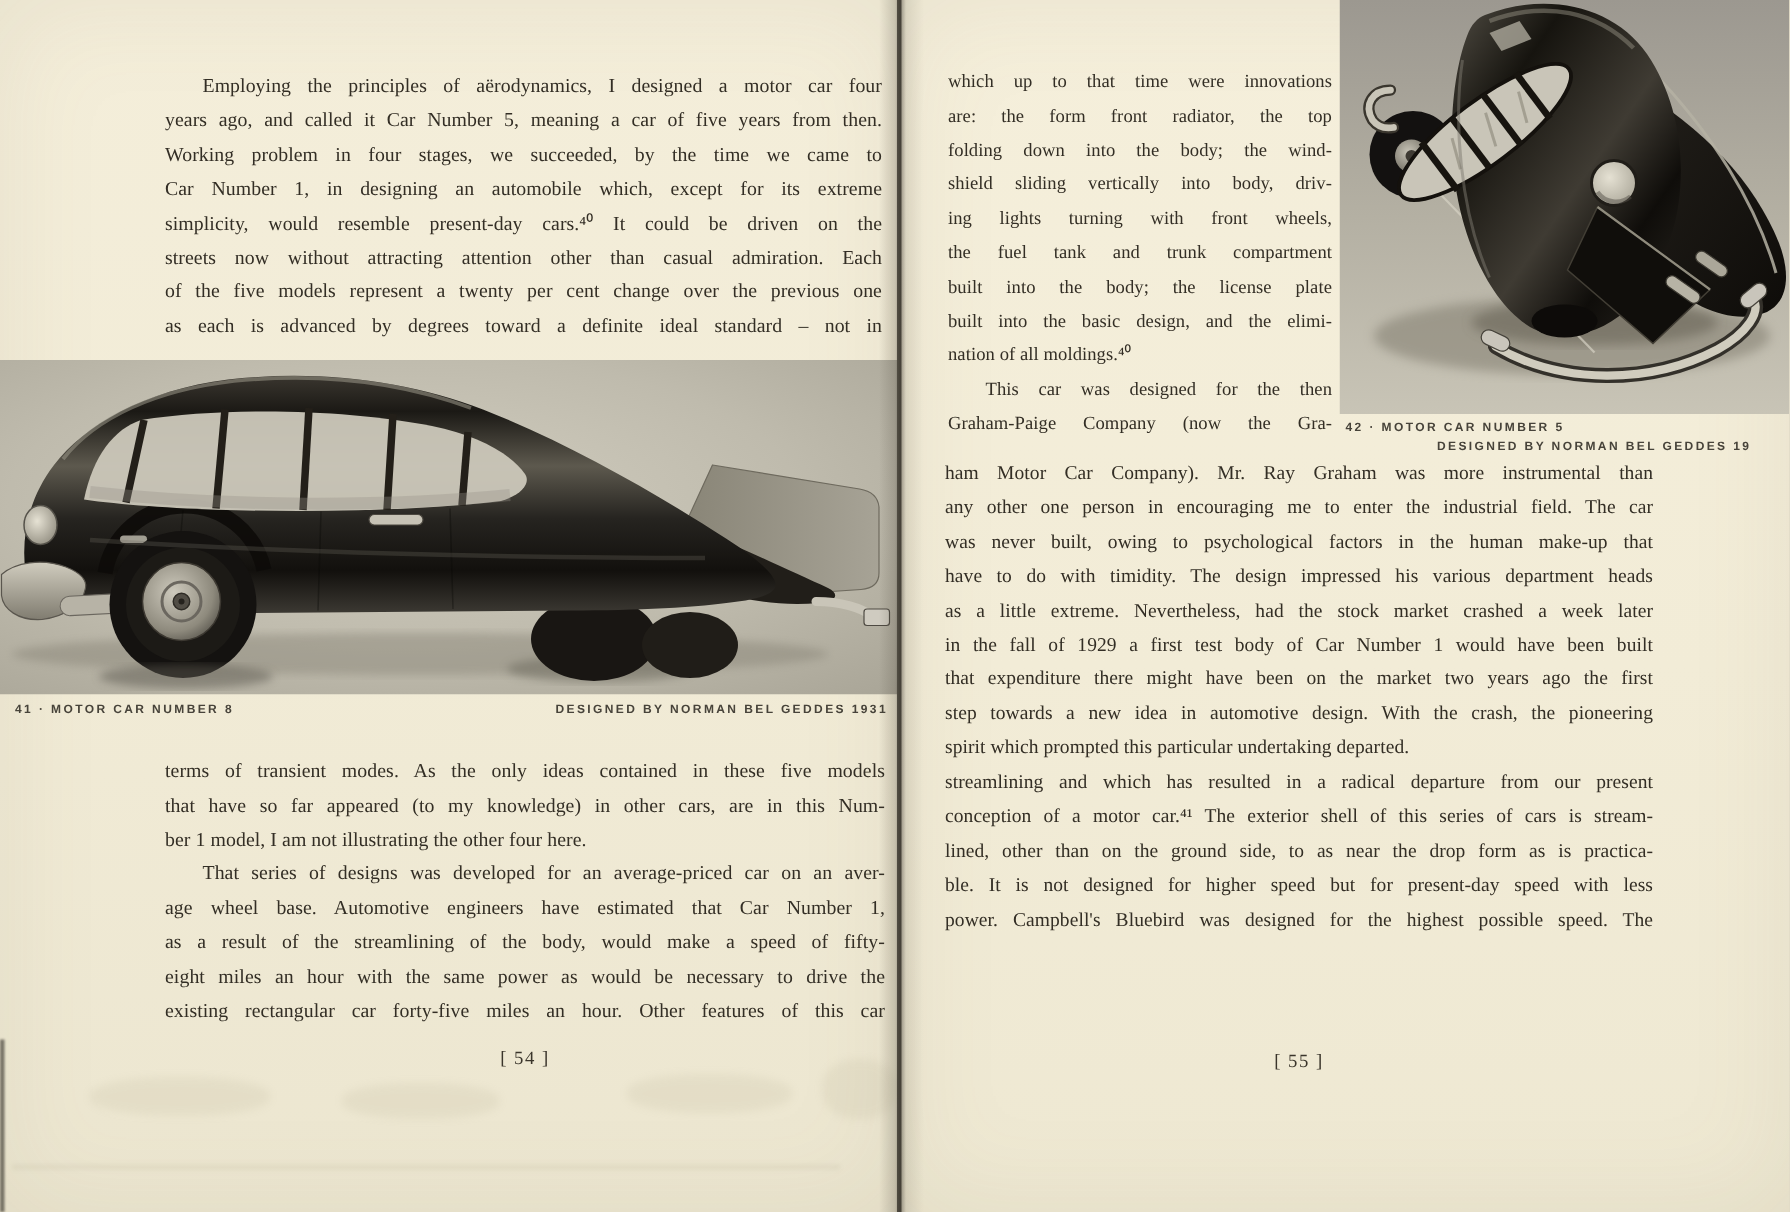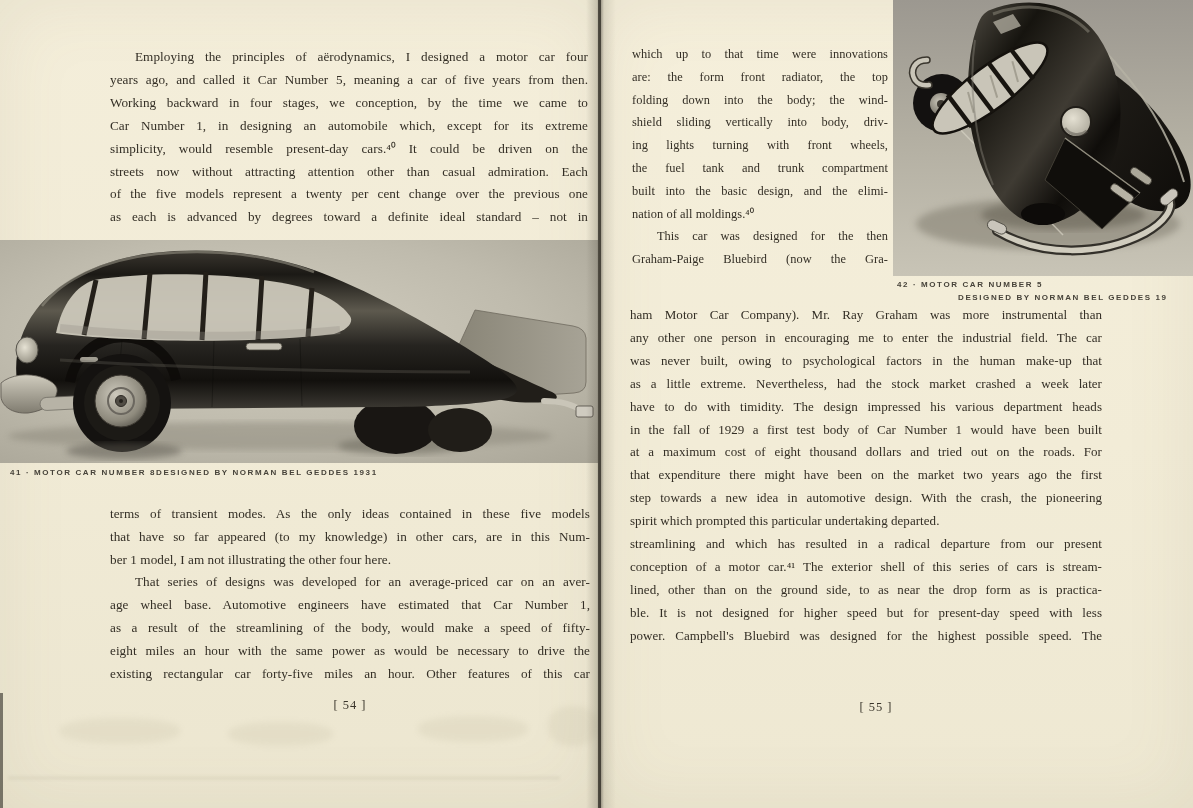--- a/index.html
+++ b/index.html
@@ -24,21 +24,21 @@
     white-space:nowrap;
     text-align:justify;
     text-align-last:justify;
     line-height:var(--lh);
     font-size:var(--fs);
     letter-spacing:.05px;
   }
   .tb .line.flush{text-align-last:left;}
   .tb .line.indent{text-indent:25px;}
   .caprow{
-    position:absolute;display:flex;
+    position:absolute;display:flex;justify-content:space-between;
     font-family:"Liberation Sans", sans-serif;
     font-size:8px;font-weight:700;letter-spacing:1.6px;color:#47433a;
   }
   .cap2{
     position:absolute;white-space:nowrap;
     font-family:"Liberation Sans", sans-serif;
     font-size:8px;font-weight:700;letter-spacing:1.6px;color:#47433a;
   }
   .pageno{position:absolute;text-align:center;font-size:12.5px;color:#3a352b;letter-spacing:1px;}
   .photo{position:absolute;margin:0;padding:0;line-height:0;}
@@ -55,21 +55,21 @@
 </head>
 <body>
 
 <div class="spread">
 
   <section class="page left">
 
     <div class="tb" style="left:110px;top:46px;width:478px;--lh:22.9px;--fs:13.2px">
         <div class="line indent">Employing the principles of aërodynamics, I designed a motor car four</div>
         <div class="line">years ago, and called it Car Number 5, meaning a car of five years from then.</div>
-        <div class="line">Working backward in four stages, we conception, by the time we came to</div>
+        <div class="line">Working problem in four stages, we succeeded, by the time we came to</div>
         <div class="line">Car Number 1, in designing an automobile which, except for its extreme</div>
         <div class="line">simplicity, would resemble present-day cars.⁴⁰ It could be driven on the</div>
         <div class="line">streets now without attracting attention other than casual admiration. Each</div>
         <div class="line">of the five models represent a twenty per cent change over the previous one</div>
         <div class="line">as each is advanced by degrees toward a definite ideal standard – not in</div>
       </div>
 
     <figure class="photo" style="left:0;top:240px;width:598px;height:223px">
       <svg width="598" height="223" viewBox="0 0 598 223">
         <defs>
@@ -251,45 +251,45 @@
       </svg>
     </figure>
 
     <div class="tb" style="left:32px;top:43px;width:256px;--lh:22.8px;--fs:12.4px">
         <div class="line">which up to that time were innovations</div>
         <div class="line">are: the form front radiator, the top</div>
         <div class="line">folding down into the body; the wind-</div>
         <div class="line">shield sliding vertically into body, driv-</div>
         <div class="line">ing lights turning with front wheels,</div>
         <div class="line">the fuel tank and trunk compartment</div>
+        <div class="line">built into the body; the license plate</div>
         <div class="line">built into the basic design, and the elimi-</div>
         <div class="line flush">nation of all moldings.⁴⁰</div>
         <div class="line indent">This car was designed for the then</div>
-        <div class="line">Graham-Paige Bluebird (now the Gra-</div>
+        <div class="line">Graham-Paige Company (now the Gra-</div>
       </div>
 
     <div class="cap2" style="left:297px;top:280px;">42 · MOTOR CAR NUMBER 5</div>
     <div class="cap2" style="left:358px;top:293px;">DESIGNED BY NORMAN BEL GEDDES 19</div>
 
     <div class="tb" style="left:30px;top:304px;width:472px;--lh:22.9px;--fs:13px">
         <div class="line">ham Motor Car Company). Mr. Ray Graham was more instrumental than</div>
         <div class="line">any other one person in encouraging me to enter the industrial field. The car</div>
         <div class="line">was never built, owing to psychological factors in the human make-up that</div>
+        <div class="line">have to do with timidity. The design impressed his various department heads</div>
         <div class="line">as a little extreme. Nevertheless, had the stock market crashed a week later</div>
-        <div class="line">have to do with timidity. The design impressed his various department heads</div>
         <div class="line">in the fall of 1929 a first test body of Car Number 1 would have been built</div>
-        <div class="line">at a maximum cost of eight thousand dollars and tried out on the roads. For</div>
         <div class="line">that expenditure there might have been on the market two years ago the first</div>
         <div class="line">step towards a new idea in automotive design. With the crash, the pioneering</div>
         <div class="line flush">spirit which prompted this particular undertaking departed.</div>
         <div class="line">streamlining and which has resulted in a radical departure from our present</div>
         <div class="line">conception of a motor car.⁴¹ The exterior shell of this series of cars is stream-</div>
         <div class="line">lined, other than on the ground side, to as near the drop form as is practica-</div>
         <div class="line">ble. It is not designed for higher speed but for present-day speed with less</div>
         <div class="line">power. Campbell's Bluebird was designed for the highest possible speed. The</div>
       </div>
 
-    <div class="pageno" style="left:40px;width:472px;top:700px;">[ 55 ]</div>
+    <div class="pageno" style="left:30px;width:472px;top:700px;">[ 55 ]</div>
   </section>
 
   <div class="gutter" id="gutter-shade"></div>
   <div class="gutter" id="gutter-line"></div>
 </div>
 
 </body></html>

